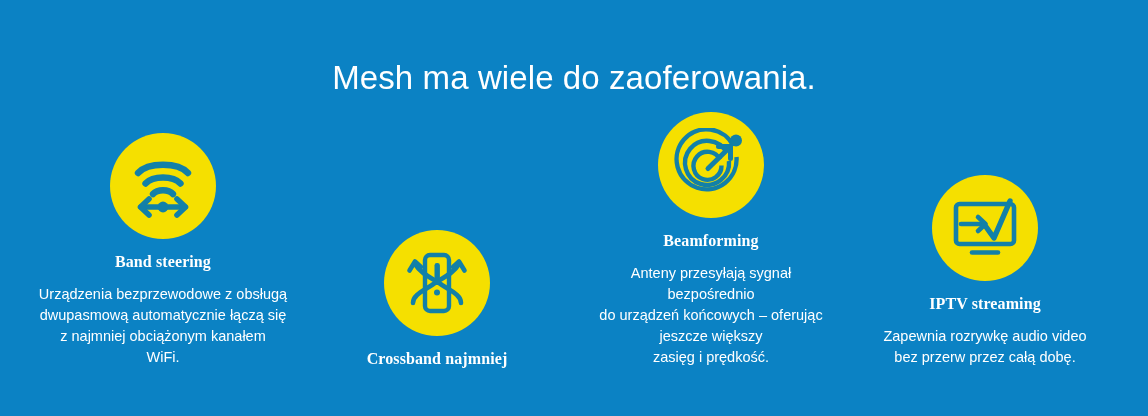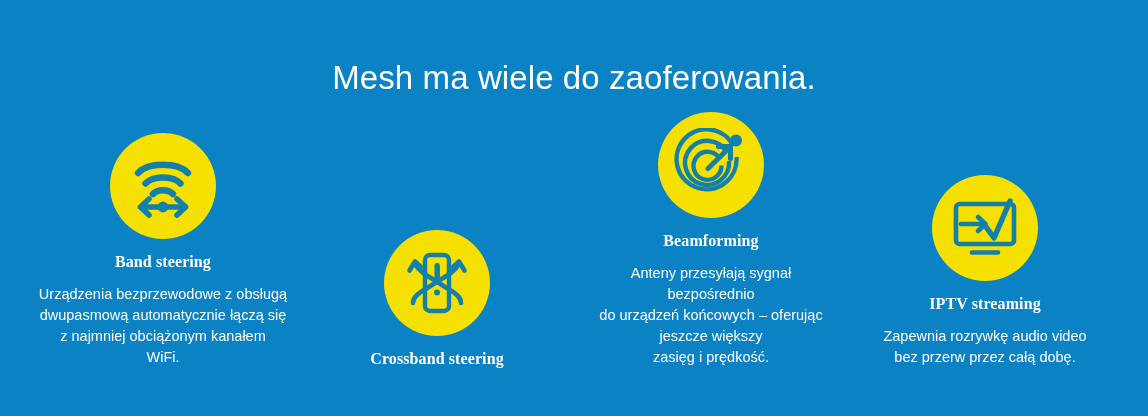--- a/index.html
+++ b/index.html
@@ -129,21 +129,21 @@
           <circle cx="37" cy="46.5" r="3" fill="#1280a8"></circle>
 
           <g fill="none" stroke="#1280a8" stroke-width="4.6" stroke-linecap="round" stroke-linejoin="round">
             <path d="M13 57 C13 49, 23 45, 32 39 C42 32, 53 28, 59 18"></path>
             <path d="M61 57 C61 49, 51 45, 42 39 C32 32, 21 28, 15 18"></path>
             <polyline points="9.5,24.5 15,15.5 21,21"></polyline>
             <polyline points="53,21 59,15.5 64.5,24.5"></polyline>
           </g>
         </svg>
       </div>
-      <div class="col-title">Crossband steering</div>
+      <div class="col-title">Crossband najmniej</div>
     </div>
 
     <div class="col">
       <div class="icon-circle">
         <svg width="74" height="74" viewBox="0 0 74 74" aria-hidden="true">
           <g fill="none" stroke="#1280a8" stroke-width="4.4">
             <path d="M59.5 18 A30 30 0 1 0 62.5 29"></path>
             <path d="M52.5 24.5 A22 22 0 1 0 55 33"></path>
             <path d="M46 31.5 A14 14 0 1 0 47.5 37.5"></path>
           </g>

